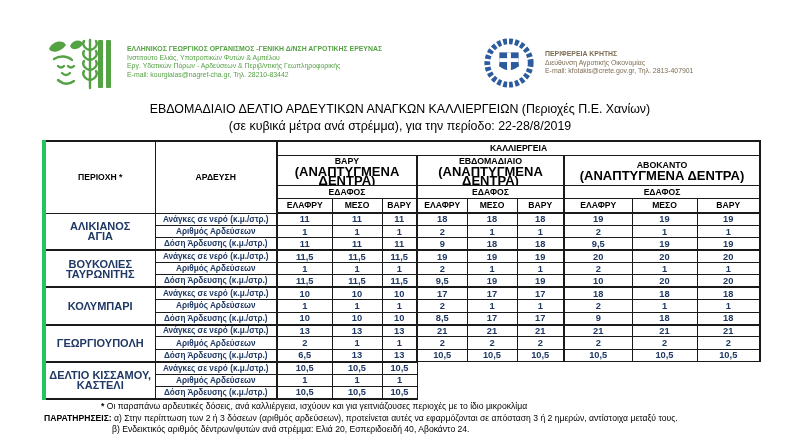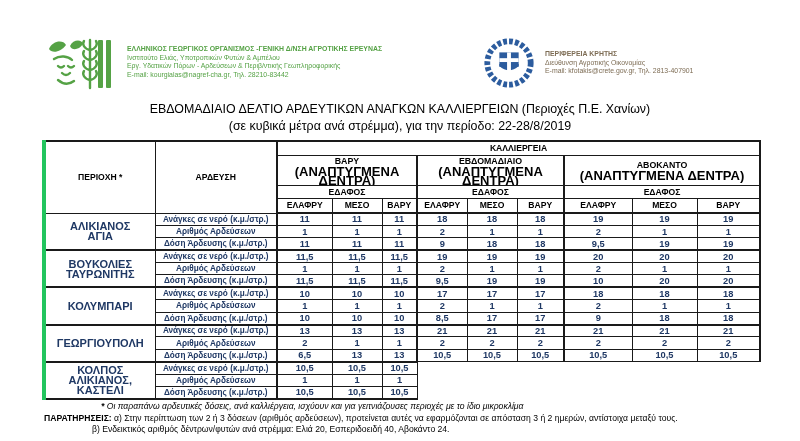--- a/index.html
+++ b/index.html
@@ -40,24 +40,24 @@
   .ol{border-left:4px solid #22c55e}
   .ob{border-bottom:2px solid #1a1a1a}
   tr.ot>th{border-top:2px solid #1a1a1a}
   tr.h4>th{border-bottom:2px solid #1a1a1a}
   tr.gs>th:not(.blank),tr.gs>td:not(.blank){border-top:2px solid #1a1a1a}
   tr.bot>td:not(.blank){border-bottom:2px solid #1a1a1a}
   .blank{border:none}
 
   
   .notes{position:absolute;top:401px;left:44px;width:716px;font-size:8.6px;color:#000;line-height:11.6px}
-  .note-ast{margin-left:57px;font-style:italic}
+  .note-ast{margin-left:57px;}
   .note-ast .star{font-weight:bold}
   .note-a .rl{font-weight:bold}
-  .note-b{margin-left:48px}
+  .note-b{margin-left:68px}
 </style>
 </head>
 <body>
 
 <div class="page">
 
   <div class="hdr-left">
     <span>
       <svg class="logo" viewBox="0 0 66 52">
         <g fill="#55a245" stroke="none">
@@ -326,21 +326,21 @@
         <td class="g">10,5</td>
         <td>10,5</td>
         <td>10,5</td>
         <td class="g">10,5</td>
         <td>10,5</td>
         <td class="or">10,5</td>
       </tr>
 
       <tr class="dr gs">
         <td rowspan="3" class="rgn ol ob">
-          <span>ΚΟΛΠΟΣ  ΑΛΙΚΙΑΝΟΣ,</span>
+          <span>ΔΕΛΤΙΟ  ΚΙΣΣΑΜΟΥ,</span>
           <span>ΚΑΣΤΕΛΙ</span>
         </td>
         <td class="lbl">Ανάγκες σε νερό (κ.μ./στρ.)</td>
         <td class="g">10,5</td>
         <td>10,5</td>
         <td>10,5</td>
         <td class="blank"></td>
         <td class="blank"></td>
         <td class="blank"></td>
         <td class="blank"></td>

